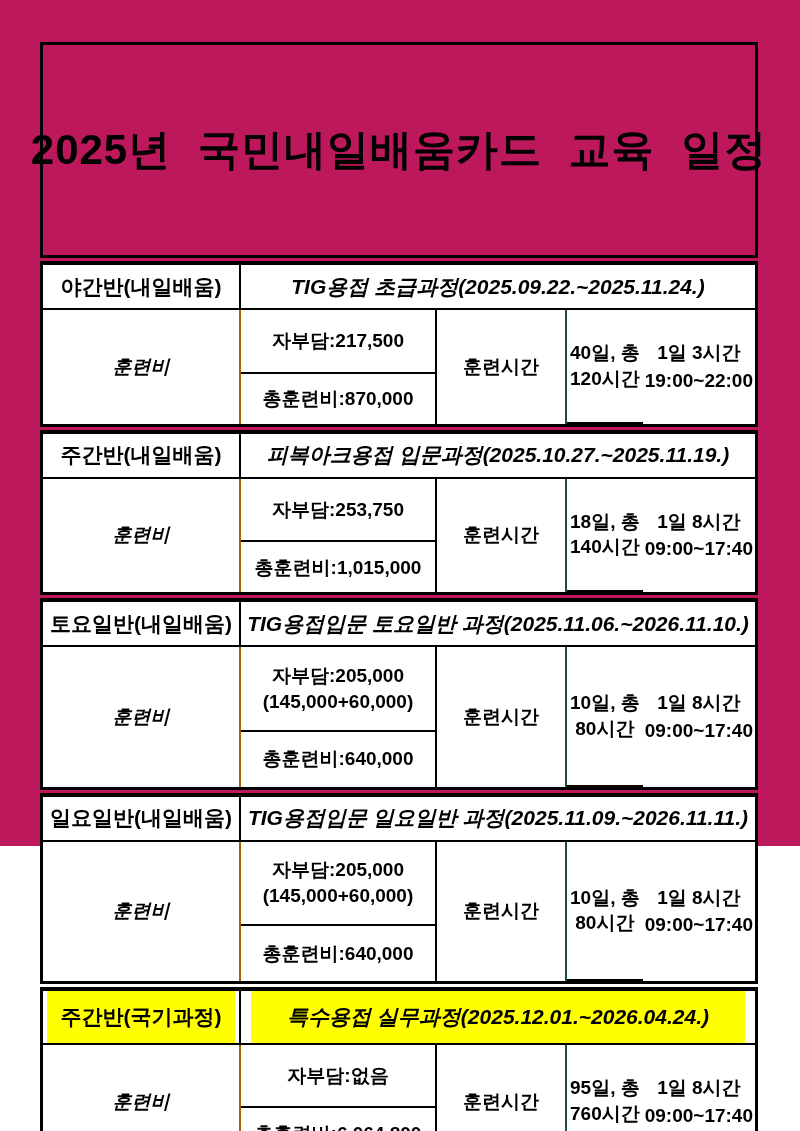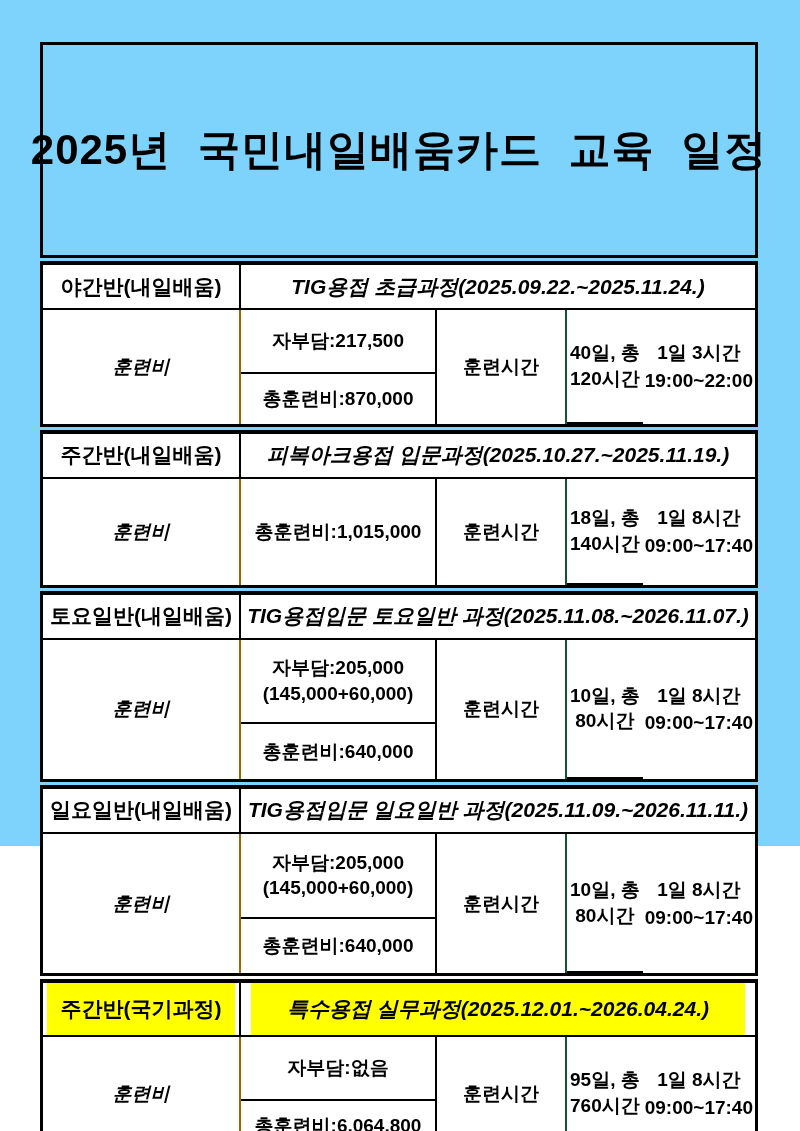--- a/index.html
+++ b/index.html
@@ -5,21 +5,21 @@
   * { box-sizing: border-box; margin: 0; padding: 0; }
   html, body { background: #ffffff; }
   body {
     width: 800px; height: 1131px;
     font-family: "Liberation Sans", "DejaVu Sans", sans-serif;
     font-weight: bold;
     color: #000;
     position: relative;
     overflow: hidden;
   }
-  .page { position: relative; width: 800px; height: 846px; background: #7dd3fc; }
+  .page { position: relative; width: 800px; height: 846px; background: #be185d; }
   .doc { position: absolute; left: 40px; top: 42px; width: 718px; }
 
   .title-box {
     border: 3px solid #000;
     height: 216px;
     display: flex; align-items: center; justify-content: center;
     text-align: center;
   }
   .title {
     font-size: 42px;
@@ -127,20 +127,24 @@
       </div>
       <div class="cell course">
         <span class="txt">피복아크용접 입문과정(2025.10.27.~2025.11.19.)</span>
       </div>
     </div>
     <div class="sec-body">
       <div class="cell col-feelabel">
         <span>훈련비</span>
       </div>
       <div class="col-fees">
+        <div class="cell sub-top">
+          <div>자부담:253,750</div>
+          <div></div>
+        </div>
         <div class="cell sub-bottom">
           <span>총훈련비:1,015,000</span>
         </div>
       </div>
       <div class="cell col-timelabel">
         <span>훈련시간</span>
       </div>
       <div class="col-times">
         <div class="cell sub-top">
           <span>18일, 총140시간</span>
@@ -152,21 +156,21 @@
       </div>
     </div>
   </div>
 
   <div class="section">
     <div class="sec-header">
       <div class="cell cat">
         <span class="txt">토요일반(내일배움)</span>
       </div>
       <div class="cell course">
-        <span class="txt">TIG용접입문 토요일반 과정(2025.11.08.~2026.11.07.)</span>
+        <span class="txt">TIG용접입문 토요일반 과정(2025.11.06.~2026.11.10.)</span>
       </div>
     </div>
     <div class="sec-body">
       <div class="cell col-feelabel">
         <span>훈련비</span>
       </div>
       <div class="col-fees">
         <div class="cell sub-top">
           <div>자부담:205,000</div>
           <div>(145,000+60,000)</div>

